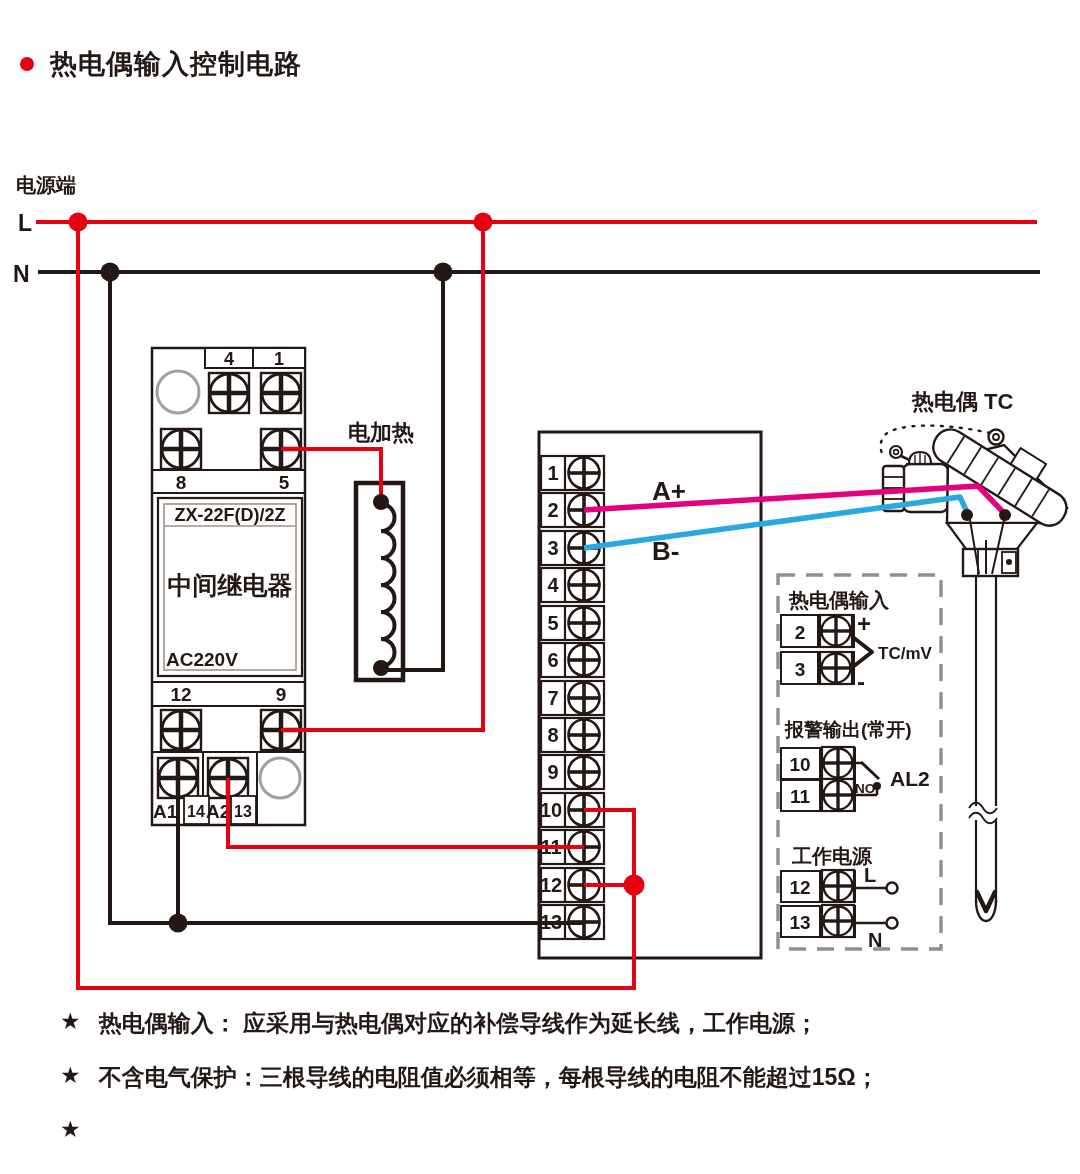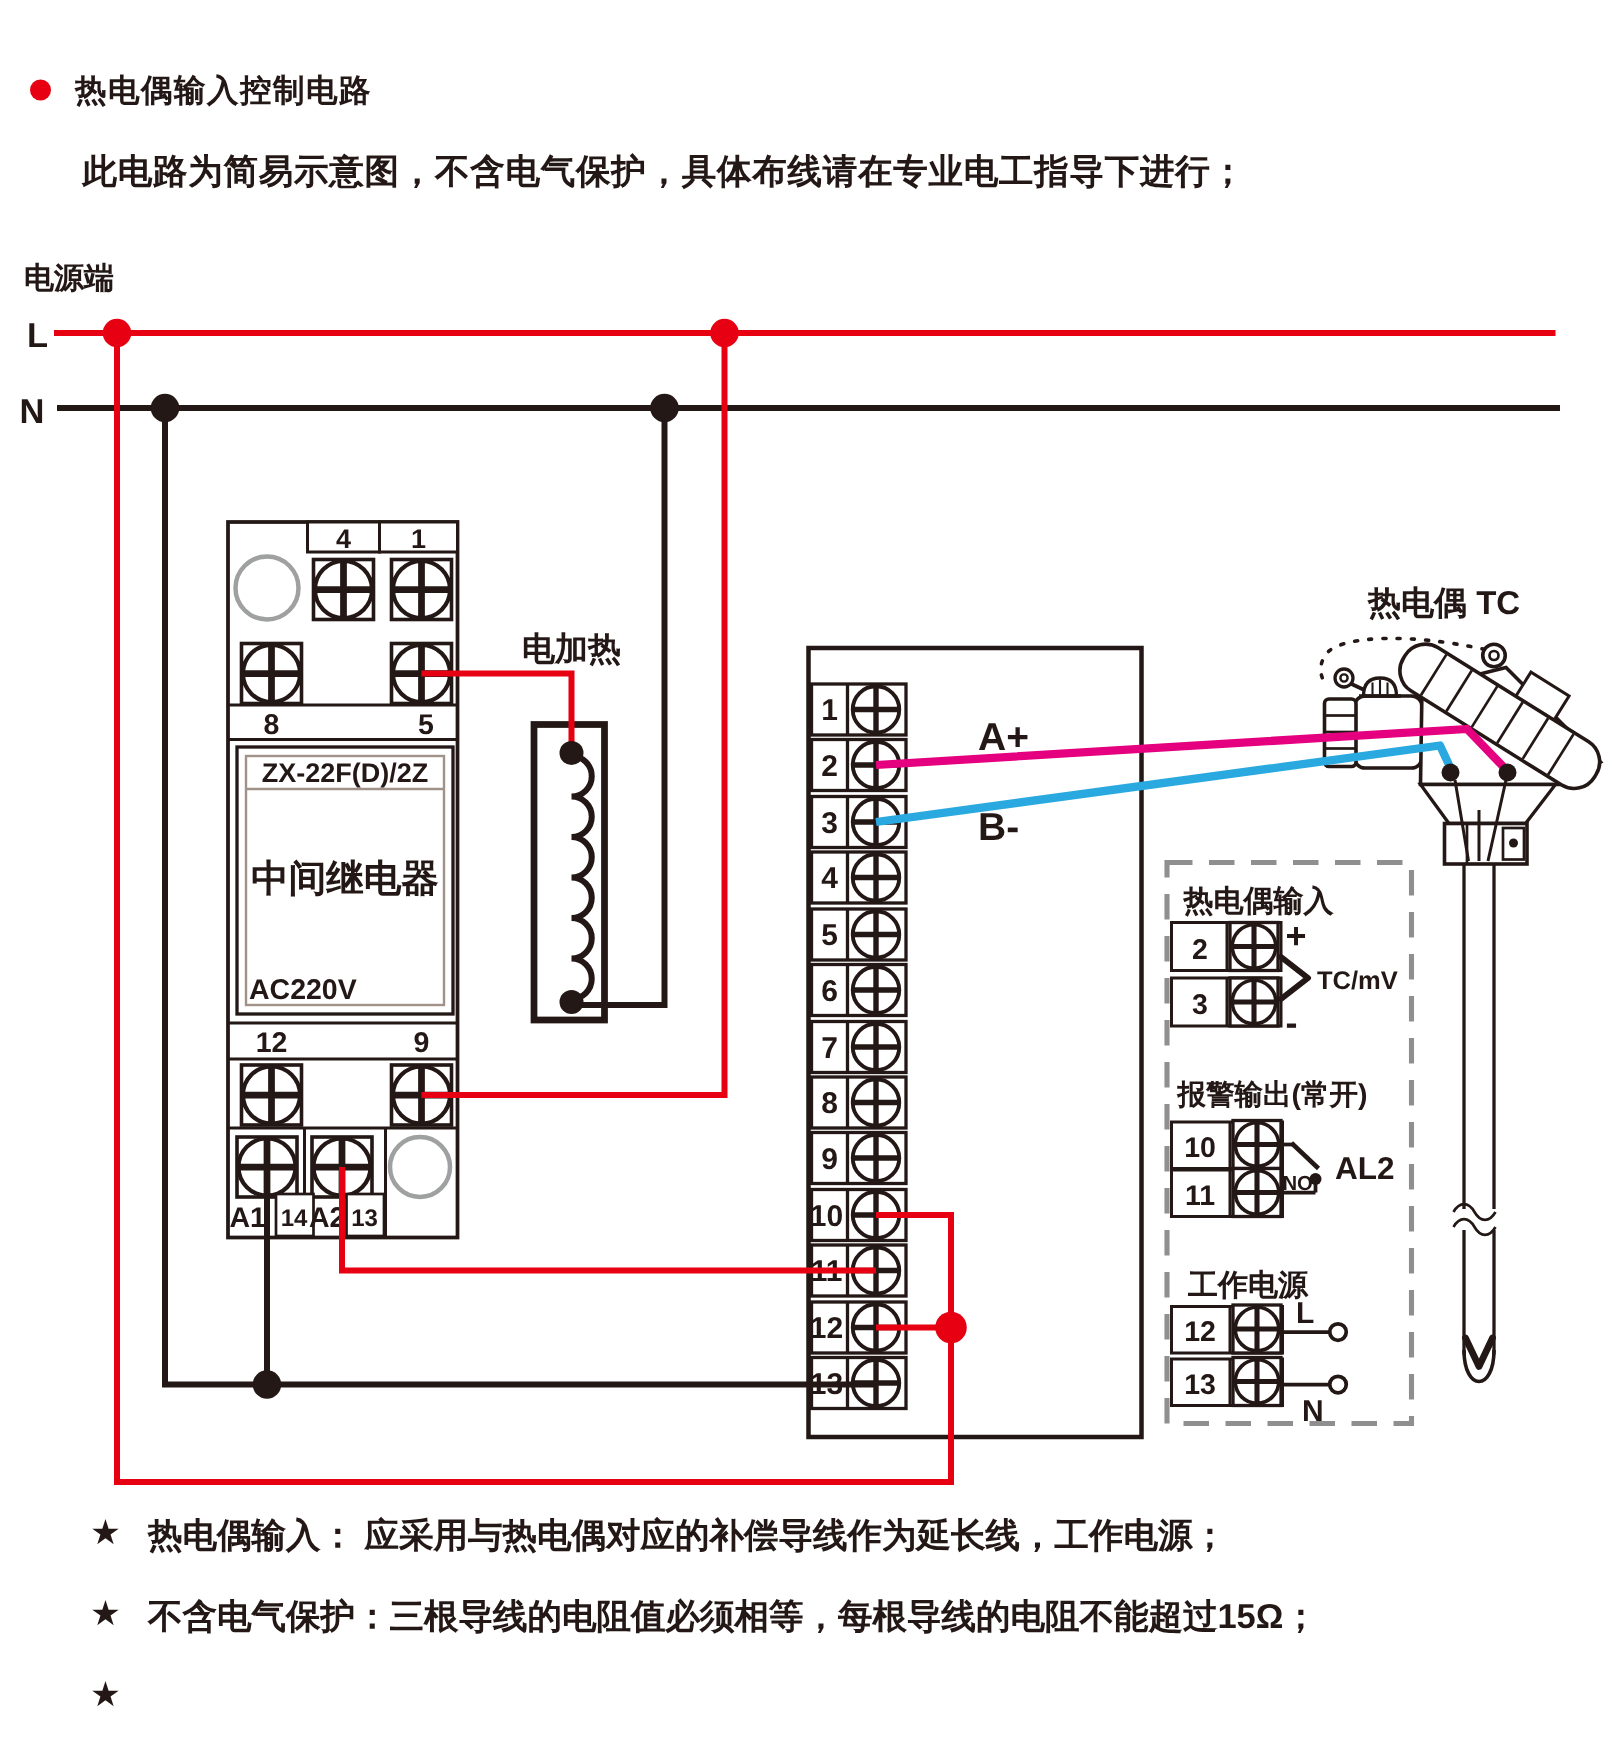--- a/index.html
+++ b/index.html
@@ -1,37 +1,36 @@
 <!DOCTYPE html>
 <html><head>
 <meta charset="utf-8">
 <style>
   html,body{margin:0;padding:0;background:#ffffff;}
   .page{position:relative;width:1080px;height:1174px;background:#fff;overflow:hidden;
         font-family:"Liberation Sans","DejaVu Sans",sans-serif;color:#231815;}
   .header{position:absolute;top:46px;left:20px;display:flex;align-items:center;}
   .bullet{width:14px;height:14px;border-radius:50%;background:#e60012;margin-right:16px;flex:0 0 auto;}
-  .title{font-size:21px;font-weight:bold;letter-spacing:1px;}
+  .title{font-size:27px;font-weight:bold;letter-spacing:1px;}
   .subtitle{position:absolute;top:99px;left:55px;font-size:23px;font-weight:bold;letter-spacing:0.5px;}
   .notes{position:absolute;top:1008px;left:60px;width:1000px;}
   .note{display:flex;align-items:flex-start;margin-bottom:23px;font-size:23px;font-weight:bold;}
   .note .star{margin-right:18px;}
   svg{position:absolute;top:0;left:0;}
   svg text{font-family:"Liberation Sans","DejaVu Sans",sans-serif;font-weight:bold;fill:#231815;}
 </style>
 </head>
 <body>
 
 <div class="page">
 
   <div class="header">
     <span class="bullet"></span>
     <span class="title">热电偶输入控制电路</span>
   </div>
-  <div class="subtitle">此电路为简易示意图，不含电气保护，具体布线请在专业电工指导下进行；</div>
 
   <svg width="1080" height="1005" viewBox="0 0 1080 1005">
     <defs>
       <g id="screw-l">
         <rect x="-20" y="-20" width="40" height="40" fill="#fff" stroke="#231815" stroke-width="2.4"></rect>
         <circle r="19" fill="#fff" stroke="#231815" stroke-width="2.8"></circle>
         <line x1="-18" y1="0" x2="18" y2="0" stroke="#231815" stroke-width="4.5"></line>
         <line x1="0" y1="-18" x2="0" y2="18" stroke="#231815" stroke-width="4.5"></line>
       </g>
       <g id="screw-m">

